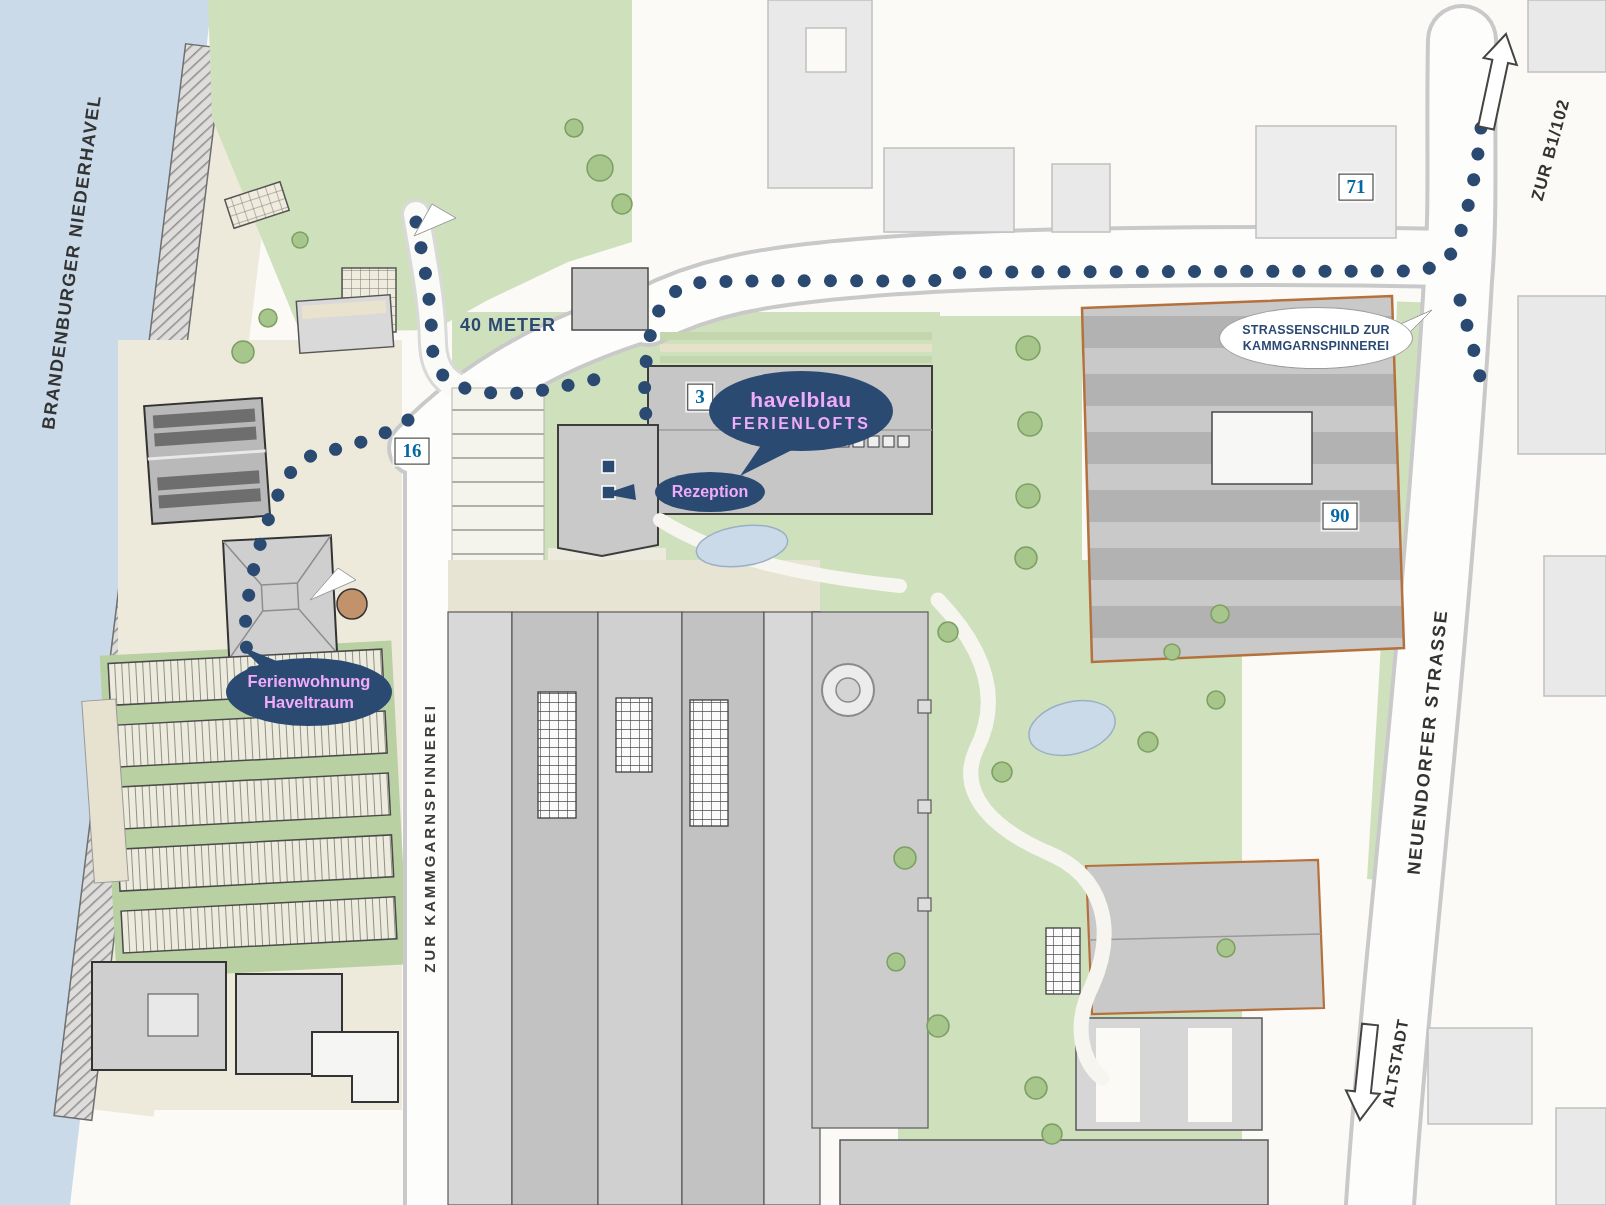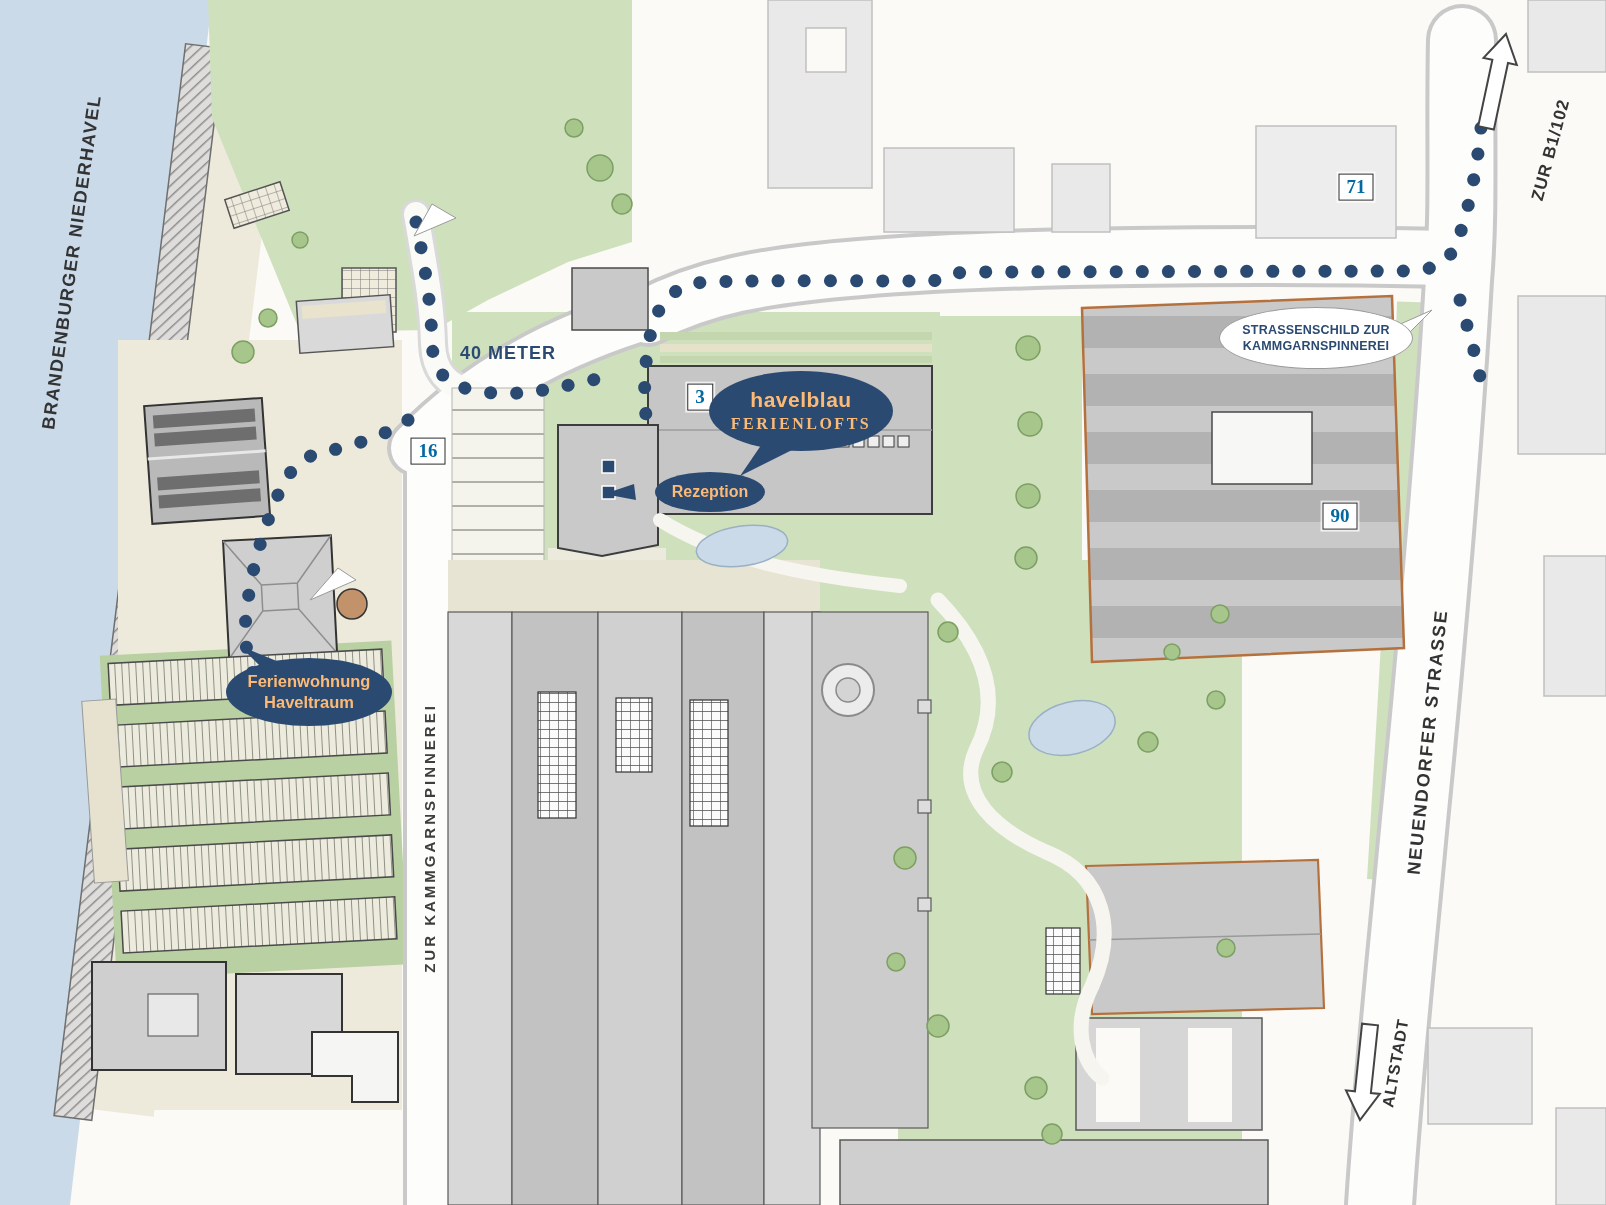--- a/index.html
+++ b/index.html
@@ -8,24 +8,24 @@
   .map > svg{position:absolute;left:0;top:0;z-index:0;}
   .ov{position:absolute;z-index:2;transform:translate(-50%,-50%);}
   .rot{white-space:nowrap;font-weight:bold;color:#333333;}
   .plate{background:#ffffff;border:1.6px solid #2b2b2b;font-family:"Liberation Serif",serif;
          font-weight:bold;font-size:19px;color:#0369a1;padding:1px 7px;line-height:1.2;
          box-shadow:0 0 0 2px rgba(255,255,255,.7);}
   .bubble{border-radius:50%;display:flex;flex-direction:column;align-items:center;
           justify-content:center;text-align:center;line-height:1.28;}
   .bubble.white{background:#ffffff;border:1.2px solid #9b9b9b;color:var(--navy);
                 font-weight:bold;font-size:12.5px;letter-spacing:.2px;}
-  .bubble.navy{background:var(--navy);color:#fdba74;font-weight:bold;}
+  .bubble.navy{background:var(--navy);color:#f0abfc;font-weight:bold;}
   .brand-name{font-size:21px;letter-spacing:.5px;}
-  .brand-sub{font-family:Liberation Serif, serif;letter-spacing:2.5px;font-size:16px;font-weight:bold;}
-  .navy-text{color:var(--navy);font-weight:bold;margin-top:28px;}
+  .brand-sub{font-family:Liberation Sans, sans-serif;letter-spacing:2.5px;font-size:16px;font-weight:bold;}
+  .navy-text{color:var(--navy);font-weight:bold;}
 </style>
 </head>
 <body>
 
 <div class="map">
 
   <svg width="1606" height="1205" viewBox="0 0 1606 1205">
     <defs>
       <pattern id="bankHatch" width="8" height="8" patternUnits="userSpaceOnUse" patternTransform="rotate(40)">
         <rect width="8" height="8" fill="#dedddb"></rect>
@@ -249,21 +249,21 @@
   <div class="ov navy-text" style="left:508px;top:325px;font-size:18px;letter-spacing:1px;white-space:nowrap;">40 METER</div>
 
   <div class="ov rot" style="left:1551px;top:150px;transform:translate(-50%,-50%) rotate(-75deg);font-size:17px;letter-spacing:1px;">ZUR B1/102</div>
 
   <div class="ov rot" style="left:1428px;top:742px;transform:translate(-50%,-50%) rotate(-84deg);font-size:18px;letter-spacing:2px;">NEUENDORFER STRASSE</div>
 
   <div class="ov rot" style="left:1396px;top:1063px;transform:translate(-50%,-50%) rotate(-80deg);font-size:16px;letter-spacing:1px;">ALTSTADT</div>
 
   <div class="ov rot" style="left:429px;top:838px;transform:translate(-50%,-50%) rotate(-90deg);font-size:15px;letter-spacing:3px;color:#3e3e3e;">ZUR KAMMGARNSPINNEREI</div>
 
-  <div class="ov plate" style="left:428px;top:451px;">16</div>
+  <div class="ov plate" style="left:412px;top:451px;">16</div>
   <div class="ov plate" style="left:700px;top:397px;">3</div>
   <div class="ov plate" style="left:1356px;top:187px;">71</div>
   <div class="ov plate" style="left:1340px;top:516px;">90</div>
 
 
 
   <div class="ov bubble navy" style="left:309px;top:692px;width:166px;height:68px;font-size:16.5px;">
     <div>Ferienwohnung</div>
     <div>Haveltraum</div>
   </div>

